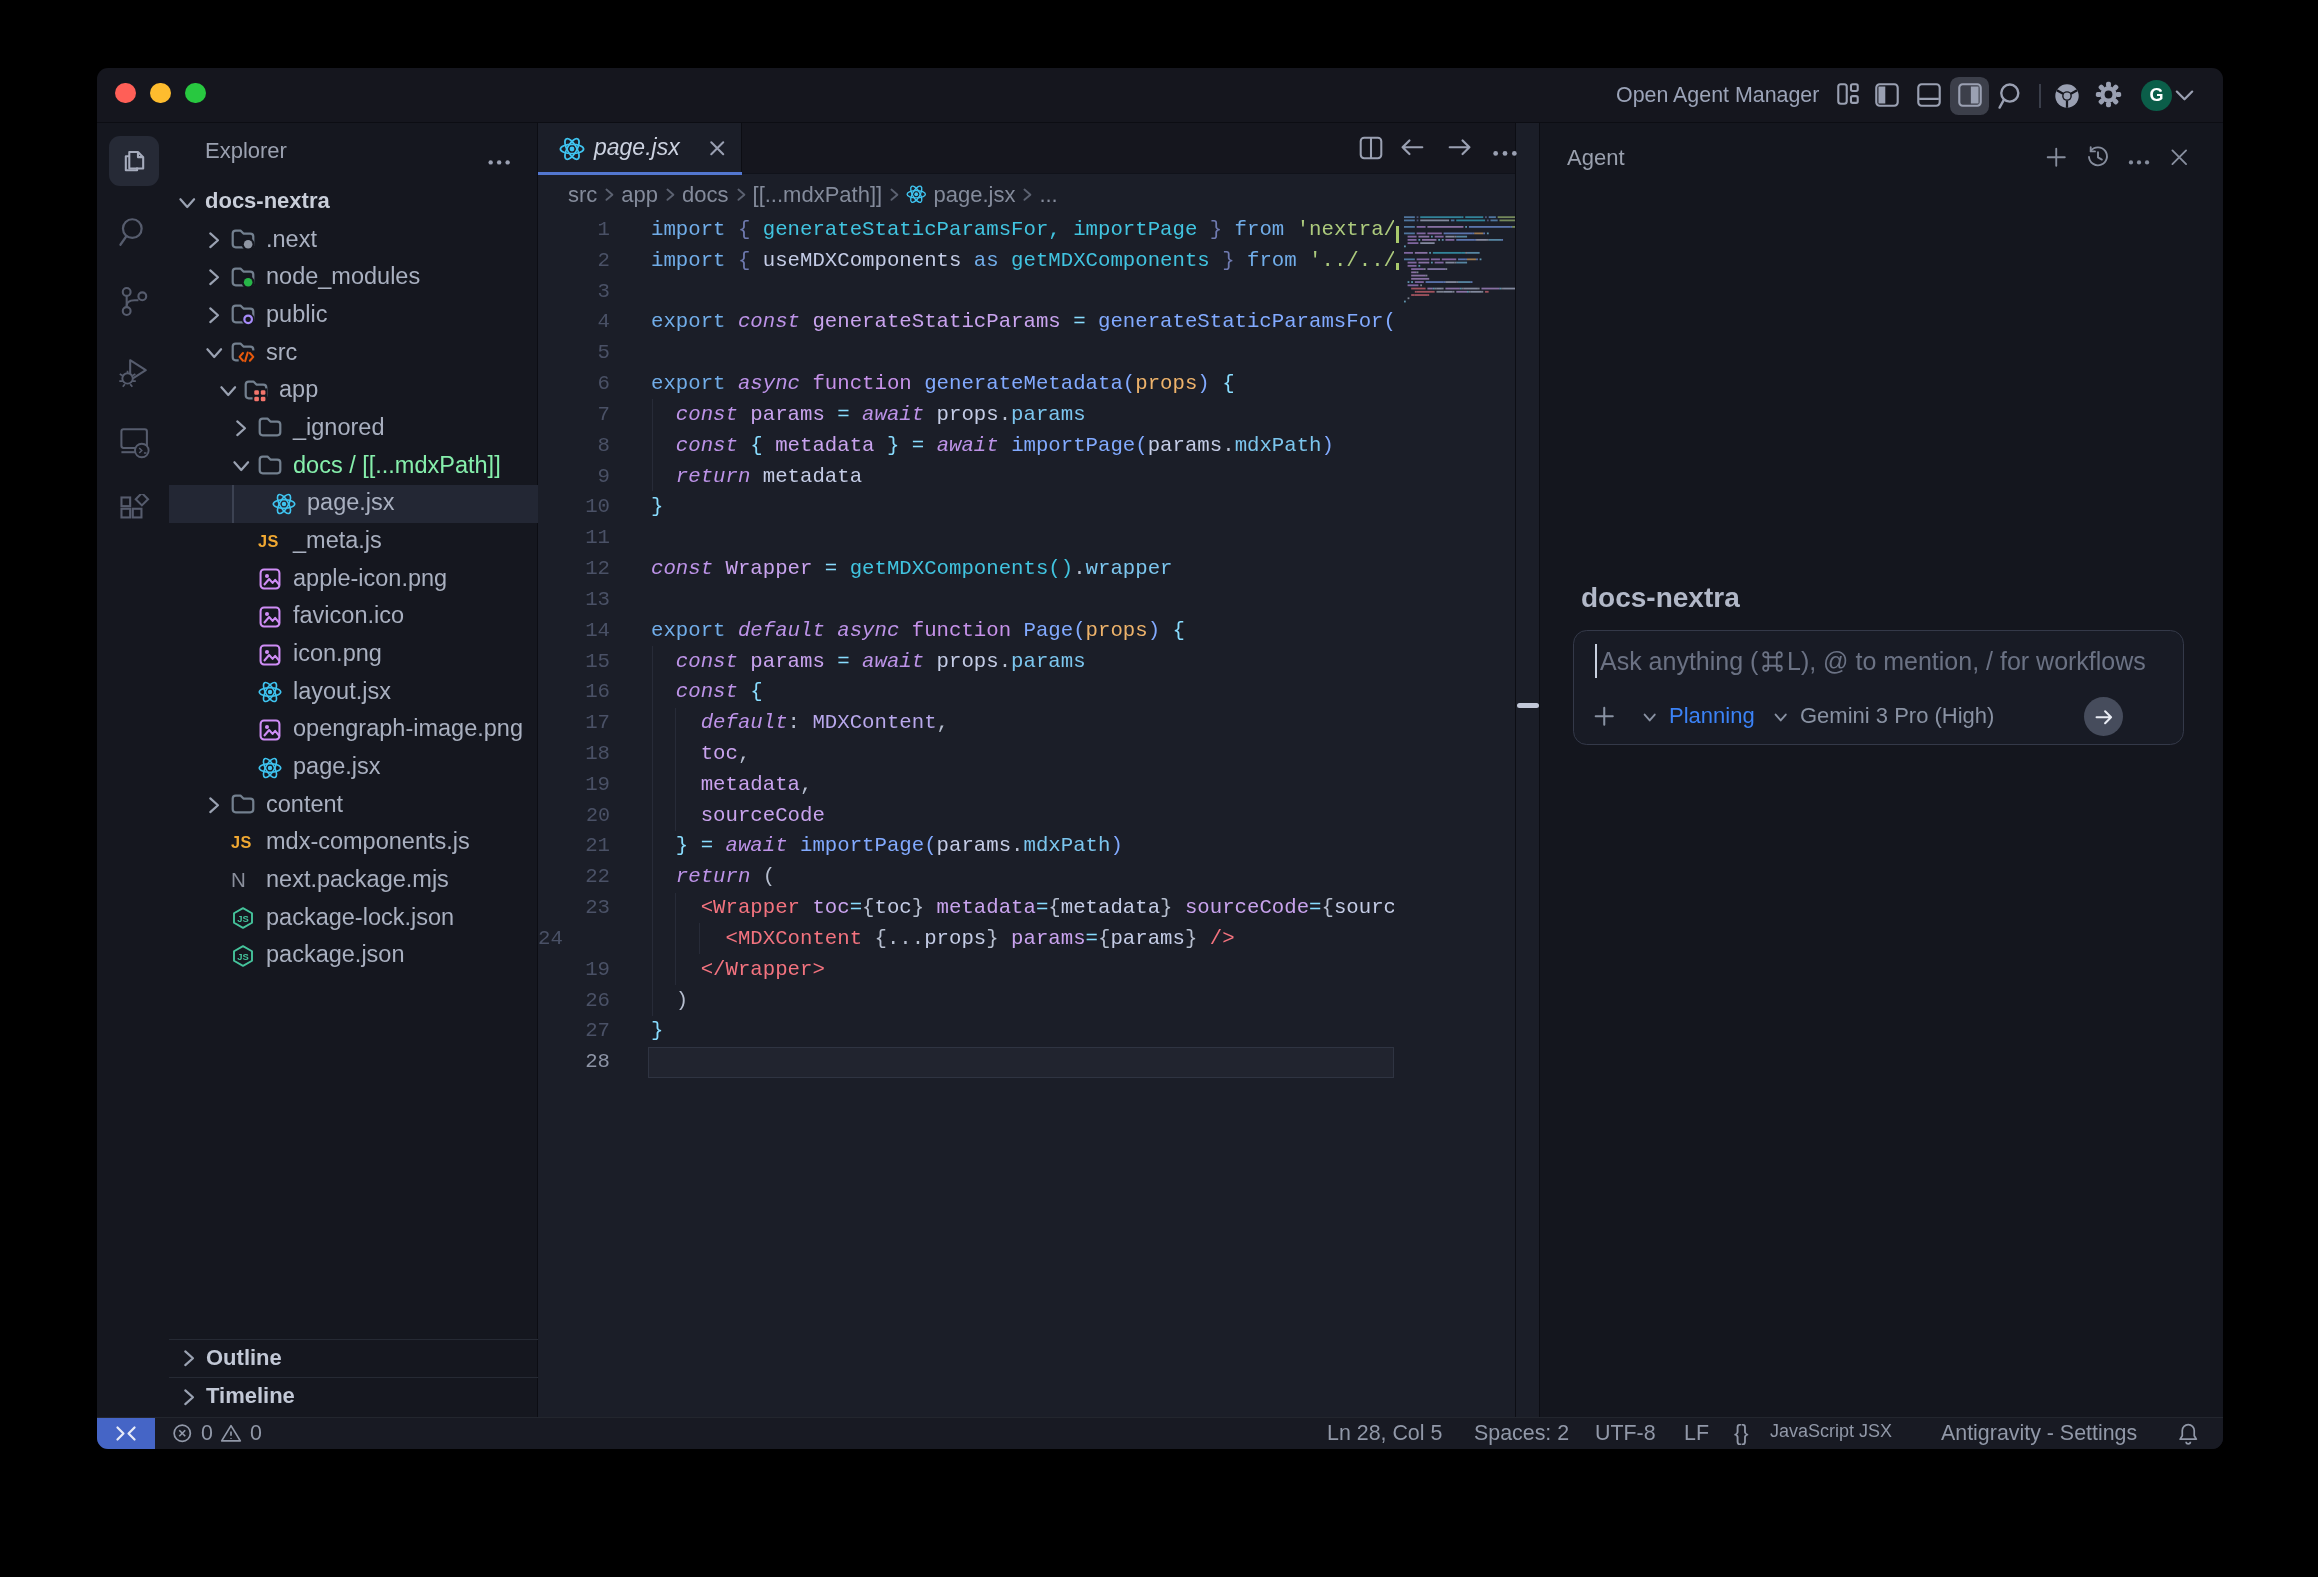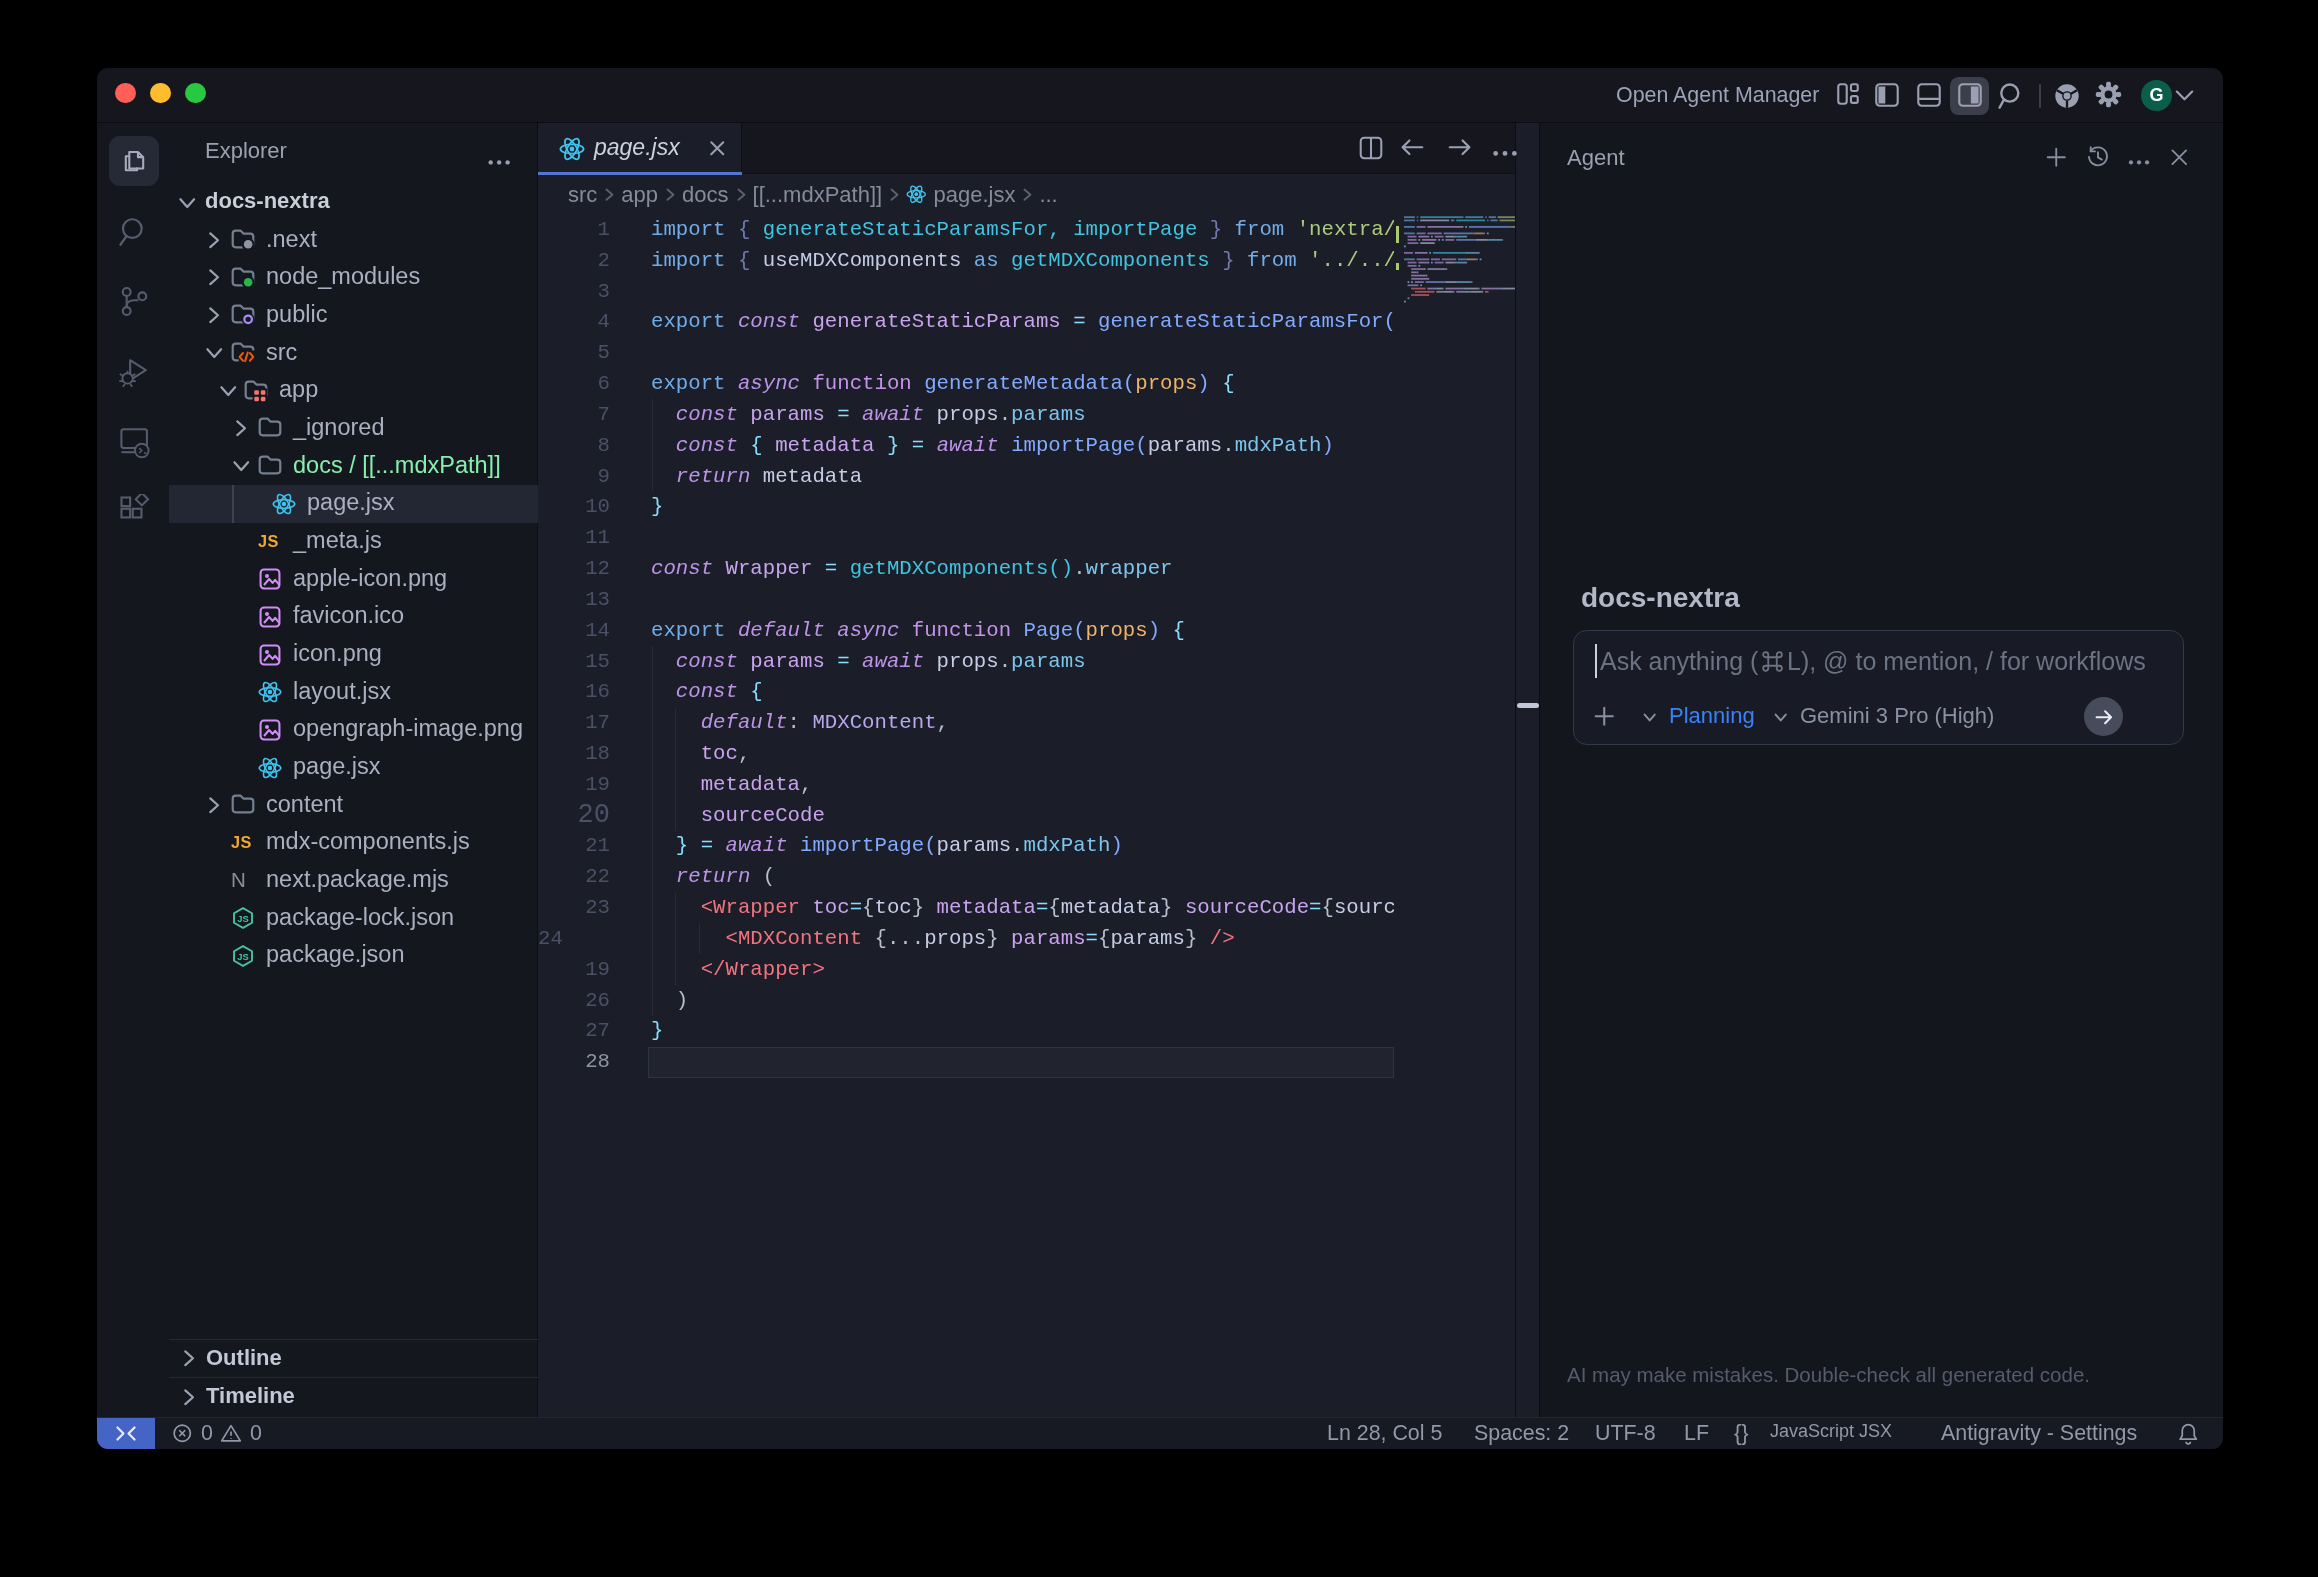--- a/index.html
+++ b/index.html
@@ -342,21 +342,21 @@
         <div style="left:0;top:277px;width:72px;height:31px;line-height:31px;text-align:right;color:#4a5166;font-size:20.7px;">10</div>
         <div style="left:0;top:308px;width:72px;height:31px;line-height:31px;text-align:right;color:#4a5166;font-size:20.7px;">11</div>
         <div style="left:0;top:339px;width:72px;height:31px;line-height:31px;text-align:right;color:#4a5166;font-size:20.7px;">12</div>
         <div style="left:0;top:370px;width:72px;height:31px;line-height:31px;text-align:right;color:#4a5166;font-size:20.7px;">13</div>
         <div style="left:0;top:401px;width:72px;height:31px;line-height:31px;text-align:right;color:#4a5166;font-size:20.7px;">14</div>
         <div style="left:0;top:432px;width:72px;height:31px;line-height:31px;text-align:right;color:#4a5166;font-size:20.7px;">15</div>
         <div style="left:0;top:462px;width:72px;height:31px;line-height:31px;text-align:right;color:#4a5166;font-size:20.7px;">16</div>
         <div style="left:0;top:493px;width:72px;height:31px;line-height:31px;text-align:right;color:#4a5166;font-size:20.7px;">17</div>
         <div style="left:0;top:524px;width:72px;height:31px;line-height:31px;text-align:right;color:#4a5166;font-size:20.7px;">18</div>
         <div style="left:0;top:555px;width:72px;height:31px;line-height:31px;text-align:right;color:#4a5166;font-size:20.7px;">19</div>
-        <div style="left:0;top:586px;width:72px;height:31px;line-height:31px;text-align:right;color:#4a5166;font-size:27px;">20</div>
+        <div style="left:0;top:586px;width:72px;height:31px;line-height:31px;text-align:right;color:#4a5166;font-size:20px;">20</div>
         <div style="left:0;top:616px;width:72px;height:31px;line-height:31px;text-align:right;color:#4a5166;font-size:20.7px;">21</div>
         <div style="left:0;top:647px;width:72px;height:31px;line-height:31px;text-align:right;color:#4a5166;font-size:20.7px;">22</div>
         <div style="left:0;top:678px;width:72px;height:31px;line-height:31px;text-align:right;color:#4a5166;font-size:20.7px;">23</div>
         <div style="left:0;top:709px;width:72px;height:31px;line-height:31px;text-align:left;color:#4a5166;font-size:20.7px;">24</div>
         <div style="left:0;top:740px;width:72px;height:31px;line-height:31px;text-align:right;color:#4a5166;font-size:20.7px;">19</div>
         <div style="left:0;top:771px;width:72px;height:31px;line-height:31px;text-align:right;color:#4a5166;font-size:20.7px;">26</div>
         <div style="left:0;top:801px;width:72px;height:31px;line-height:31px;text-align:right;color:#4a5166;font-size:20.7px;">27</div>
         <div style="left:0;top:832px;width:72px;height:31px;line-height:31px;text-align:right;color:#8d94a6;font-size:20.7px;">28</div>
       </div>
     </div>
@@ -566,21 +566,20 @@
       </svg></div>
 <div style="left:1572px;top:635px;font-size:22px;color:#3b82f6;white-space:pre;">Planning</div>
 <div style="left:1676px;top:643px;width:15.4px;height:11px;"><svg width="15.4" height="11" viewBox="0 0 18 13" fill="none">
         <path d="M3 3 L9 10 L15 3" stroke="#8992a3" stroke-width="2.2" stroke-linecap="round" stroke-linejoin="round"></path>
       </svg></div>
 <div style="left:1703px;top:635px;font-size:22px;color:#8992a3;white-space:pre;">Gemini 3 Pro (High)</div>
 <div style="left:1987px;top:629px;width:39px;height:39px;background:#464c5c;border-radius:50%;"></div>
 <div style="left:1997px;top:639px;width:20.5px;height:20.5px;"><svg width="20.5" height="20.5" viewBox="0 0 24 24" fill="none">
         <path d="M3 12 H20 M13 5 L20 12 L13 19" stroke="#e9ecf4" stroke-width="2.4" stroke-linecap="round" stroke-linejoin="round"></path>
       </svg></div>
-<div style="left:1390px;top:1295px;width:683px;text-align:center;font-size:20.5px;color:#555b6a;">AI may make mistakes. Double-check all generated code.</div>
 <div style="left:0px;top:1350px;width:58px;height:31px;background:#4565c6;"><svg width="58" height="31" viewBox="0 0 68 36" fill="none">
         <path d="M24 11 l7 7 l-7 7 M44 11 l-7 7 l7 7" stroke="#e8ecf8" stroke-width="2.6" stroke-linecap="round" stroke-linejoin="round"></path>
       </svg></div>
 <div style="left:75px;top:1355px;width:20.5px;height:20.5px;"><svg width="20.5" height="20.5" viewBox="0 0 24 24" fill="none">
         <circle cx="12" cy="12" r="9.5" stroke="#9198a8" stroke-width="2"></circle>
         <path d="M8.5 8.5 L15.5 15.5 M15.5 8.5 L8.5 15.5" stroke="#9198a8" stroke-width="2"></path>
       </svg></div>
 <div style="left:104px;top:1353px;font-size:21.4px;color:#9198a8;white-space:pre;">0</div>
 <div style="left:123px;top:1355px;width:22px;height:20.5px;"><svg width="22" height="20.5" viewBox="0 0 26 24" fill="none">
         <path d="M13 3 L24 21 H2 Z" stroke="#9198a8" stroke-width="2" stroke-linejoin="round"></path>

